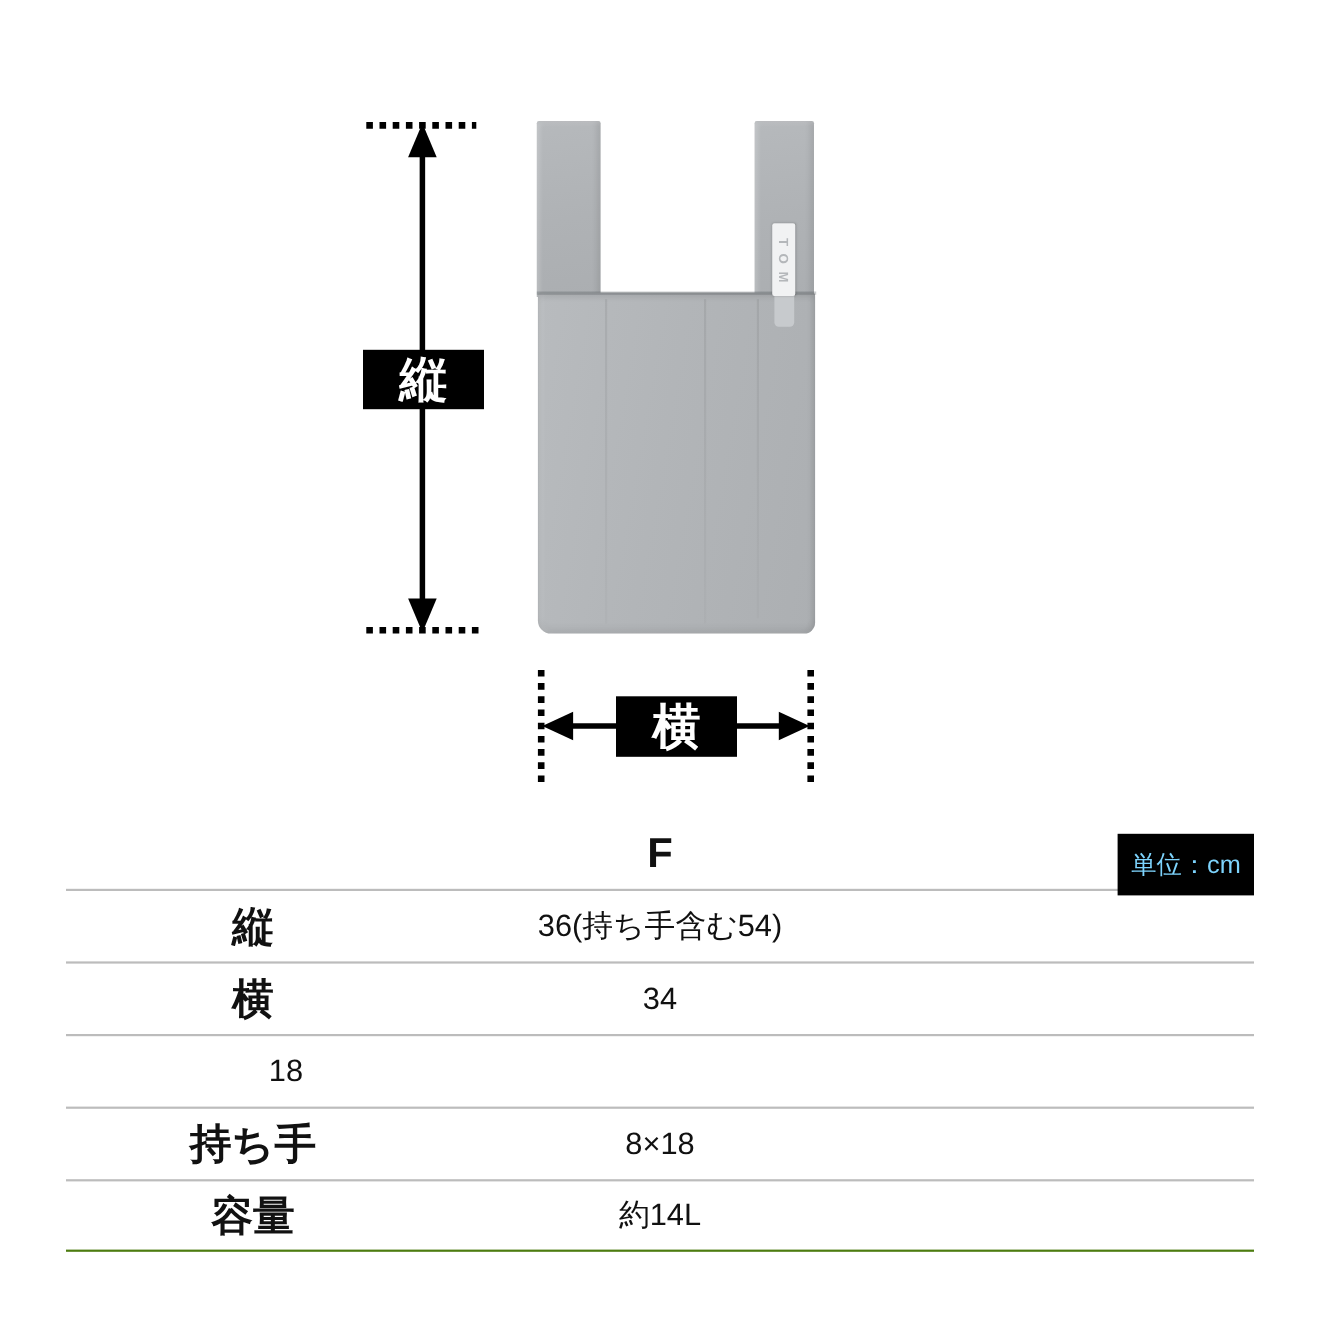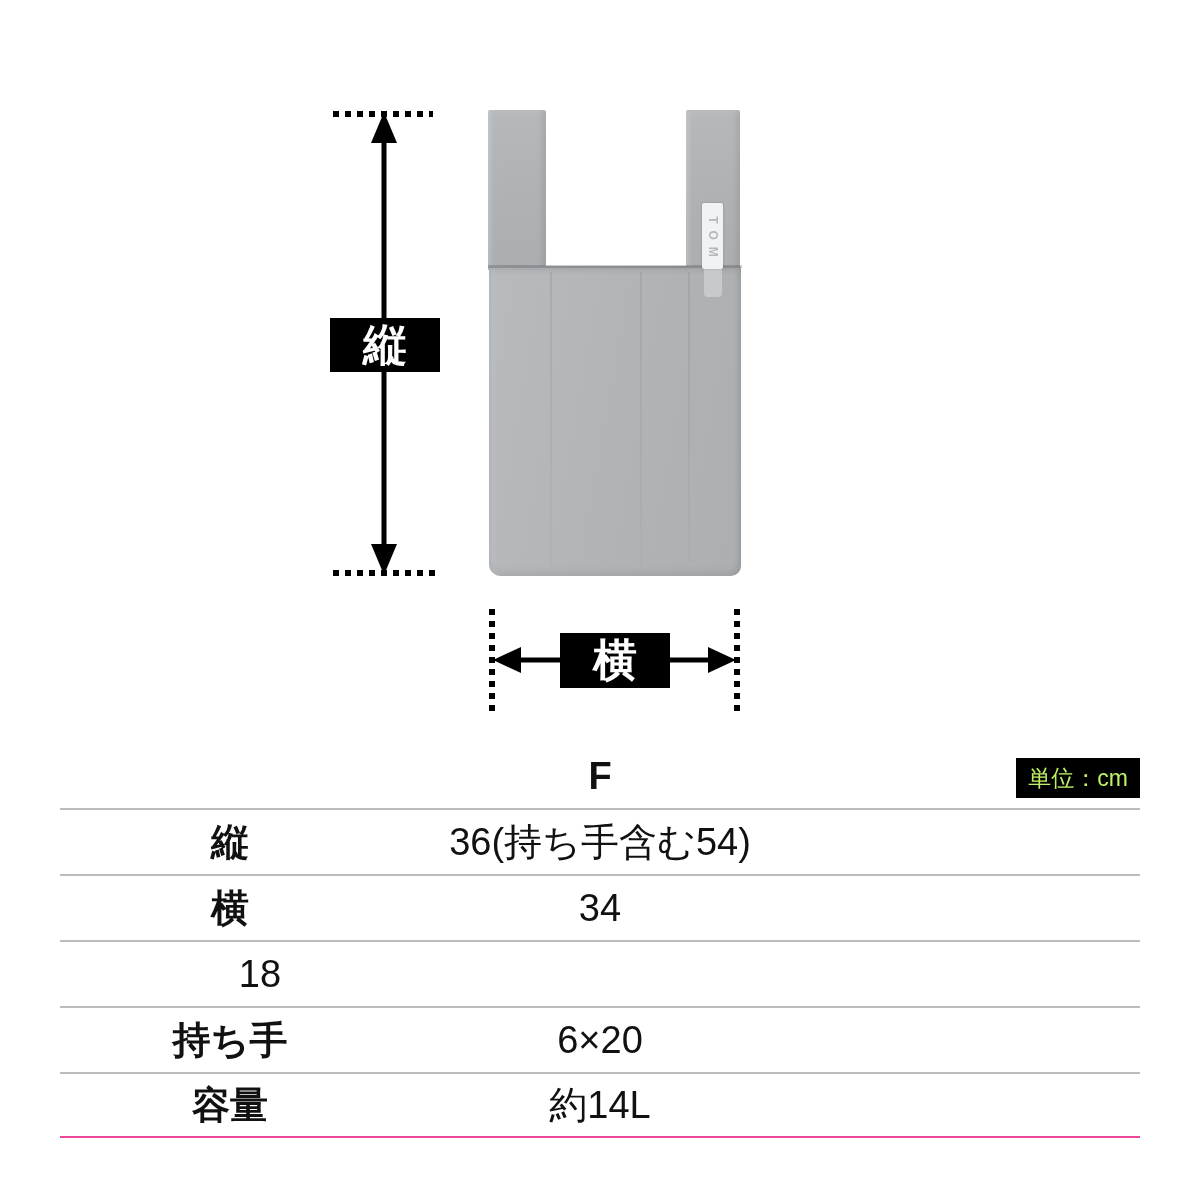--- a/index.html
+++ b/index.html
@@ -97,43 +97,43 @@
   .spec-header { position: relative; height: 64px; }
   .size-header {
     position: absolute;
     left: 340px; width: 400px; top: 0; height: 64px;
     display: flex; align-items: center; justify-content: center;
     font-size: 38px; font-weight: 600; color: #111111;
   }
   .unit-badge {
     position: absolute;
     right: 0; top: 14px;
-    height: 40px;
-    background: #000000; color: #bef264;
+    height: 56px;
+    background: #000000; color: #7dd3fc;
     display: flex; align-items: center; justify-content: center;
     padding: 0 12px;
     font-size: 23px; font-weight: 500; margin-left: 42px;
   }
   .spec-row {
     display: flex;
     height: 66px;
     border-top: 2px solid #bcbcbc;
     box-sizing: border-box;
     align-items: center;
   }
-  .spec-row:last-child { border-bottom: 2px solid #ec4899; }
+  .spec-row:last-child { border-bottom: 2px solid #4d7c0f; }
   .row-label {
     width: 340px;
     text-align: center;
     font-size: 38px; font-weight: 700; color: #111111;
   }
   .row-value {
     width: 400px;
     text-align: center;
-    font-size: 38px; font-weight: 400; color: #111111;
+    font-size: 28px; font-weight: 400; color: #111111;
   }
 </style>
 </head>
 <body>
 
 <div class="canvas">
 
   <div class="bag">
     <div class="handle handle-left"></div>
     <div class="handle handle-right"></div>
@@ -181,21 +181,21 @@
     </div>
     <div class="spec-row">
       <div class="row-label">横</div>
       <div class="row-value">34</div>
     </div>
     <div class="spec-row">
       <div class="row-value">18</div>
     </div>
     <div class="spec-row">
       <div class="row-label">持ち手</div>
-      <div class="row-value">6×20</div>
+      <div class="row-value">8×18</div>
     </div>
     <div class="spec-row">
       <div class="row-label">容量</div>
       <div class="row-value">約14L</div>
     </div>
   </div>
 
 </div>
 
 </body></html>

